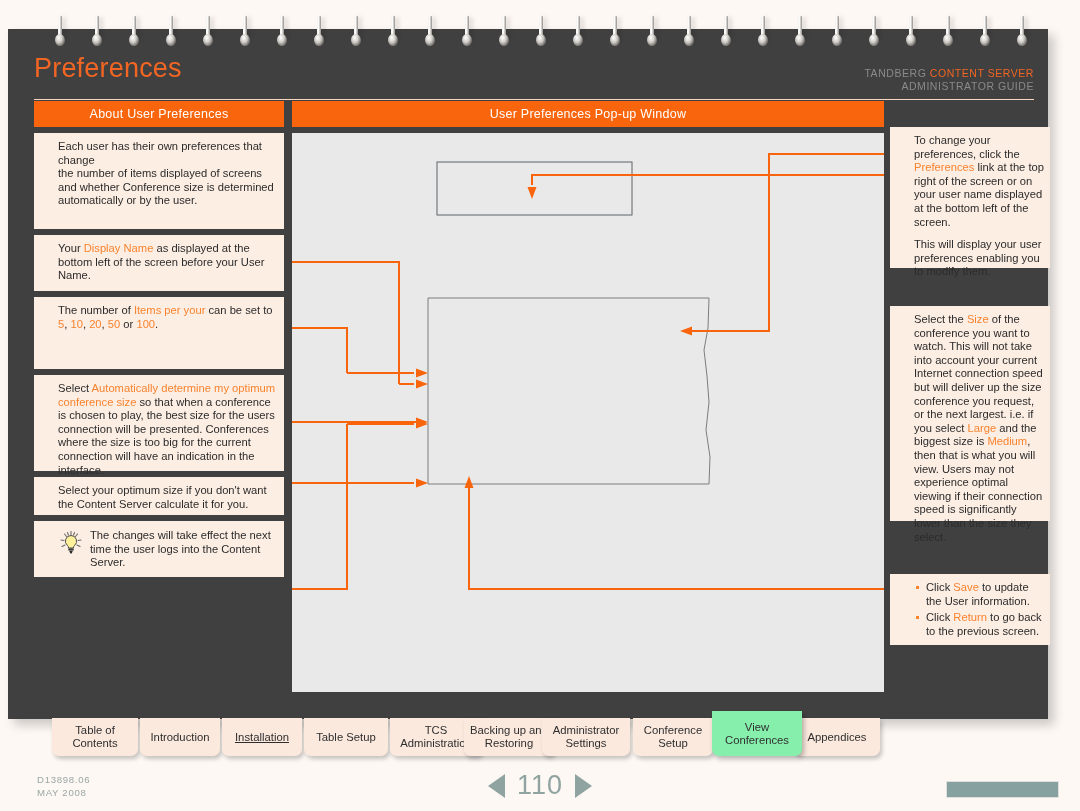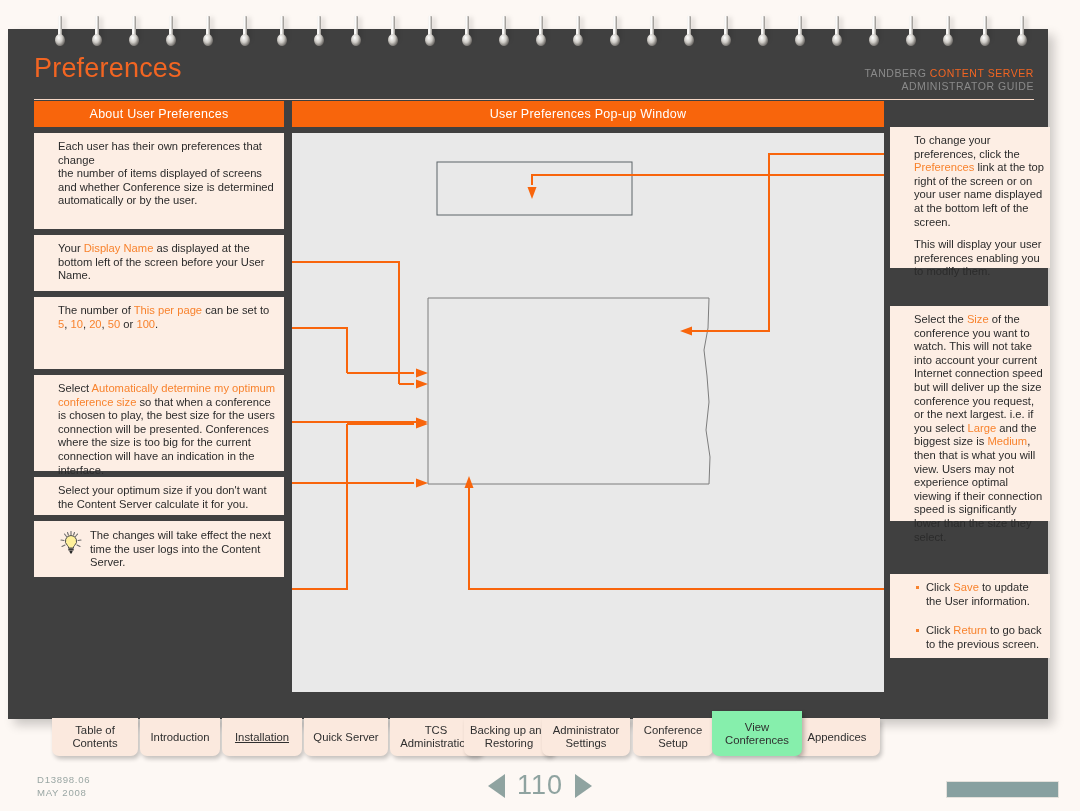--- a/index.html
+++ b/index.html
@@ -81,21 +81,21 @@
   }
   .note .hl { color:#f8832e; }
   .note p { margin:0 0 9px 0; }
   .note p:last-child { margin-bottom:0; }
 
   .note.tip { display:flex; gap:6px; align-items:flex-start; padding-top:8px; }
   .bulb { flex:0 0 26px; width:26px; height:26px; position:relative; margin-top:1px; }
   .bulb svg { display:block; }
 
   ul.bullets { margin:0; padding:0; list-style:none; }
-  ul.bullets li { position:relative; padding-left:12px; margin-bottom:16px; }
+  ul.bullets li { position:relative; padding-left:12px; margin-bottom:3px; }
   ul.bullets li:last-child { margin-bottom:0; }
   ul.bullets li:before {
     content:""; position:absolute; left:2px; top:5px;
     width:3px; height:3px; background:#f8832e;
   }
 
   
   #figure {
     position:relative; margin-top:6px; height:559px;
     background:#e9e9e9;
@@ -293,21 +293,21 @@
     <div id="header-rule"></div>
   </div>
 
   <div id="band">
 
     <div id="left-col">
       <div class="col-head">About User Preferences</div>
       <div id="left-notes">
             <div class="note" style="height: 96px;">Each user has their own preferences that change<br>the number of items displayed of screens<br>and whether Conference size is determined<br>automatically or by the user.</div>
             <div class="note" style="height: 56px;">Your <span class="hl">Display Name</span> as displayed at the bottom left of the screen before your User Name.</div>
-            <div class="note" style="height: 72px;">The number of <span class="hl">This per page</span> can be set to <span class="hl">5</span>, <span class="hl">10</span>, <span class="hl">20</span>, <span class="hl">50</span> or <span class="hl">100</span>.</div>
+            <div class="note" style="height: 72px;">The number of <span class="hl">Items per your</span> can be set to <span class="hl">5</span>, <span class="hl">10</span>, <span class="hl">20</span>, <span class="hl">50</span> or <span class="hl">100</span>.</div>
             <div class="note" style="height: 96px;">Select <span class="hl">Automatically determine my optimum conference size</span> so that when a conference is chosen to play, the best size for the users connection will be presented. Conferences where the size is too big for the current connection will have an indication in the interface.</div>
             <div class="note" style="height: 38px;">Select your optimum size if you don't want the Content Server calculate it for you.</div>
           </div>
       <div class="note tip" style="margin-top:6px;">
         <span class="bulb">
           <svg width="26" height="26" viewBox="0 0 26 26">
             <g stroke="#6b6b6b" stroke-width="1.1" stroke-linecap="round">
               <line x1="13" y1="1.5" x2="13" y2="4.5"></line>
               <line x1="6.5" y1="4" x2="8.5" y2="6.5"></line>
               <line x1="19.5" y1="4" x2="17.5" y2="6.5"></line>
@@ -401,21 +401,21 @@
       <span style="white-space: pre-line;">Table of
 Contents</span>
     </div>
     <div class="tab" style="left: 120px; width: 80px; height: 38px;">
       <span style="white-space: pre-line;">Introduction</span>
     </div>
     <div class="tab" style="left: 202px; width: 80px; height: 38px; text-decoration: underline;">
       <span style="white-space: pre-line;">Installation</span>
     </div>
     <div class="tab" style="left: 284px; width: 84px; height: 38px;">
-      <span style="white-space: pre-line;">Quick Server</span>
+      <span style="white-space: pre-line;">Table Setup</span>
     </div>
     <div class="tab" style="left: 370px; width: 92px; height: 38px;">
       <span style="white-space: pre-line;">TCS
 Administration</span>
     </div>
     <div class="tab" style="left: 444px; width: 90px; height: 38px;">
       <span style="white-space: pre-line;">Backing up and
 Restoring</span>
     </div>
     <div class="tab" style="left: 522px; width: 88px; height: 38px;">

